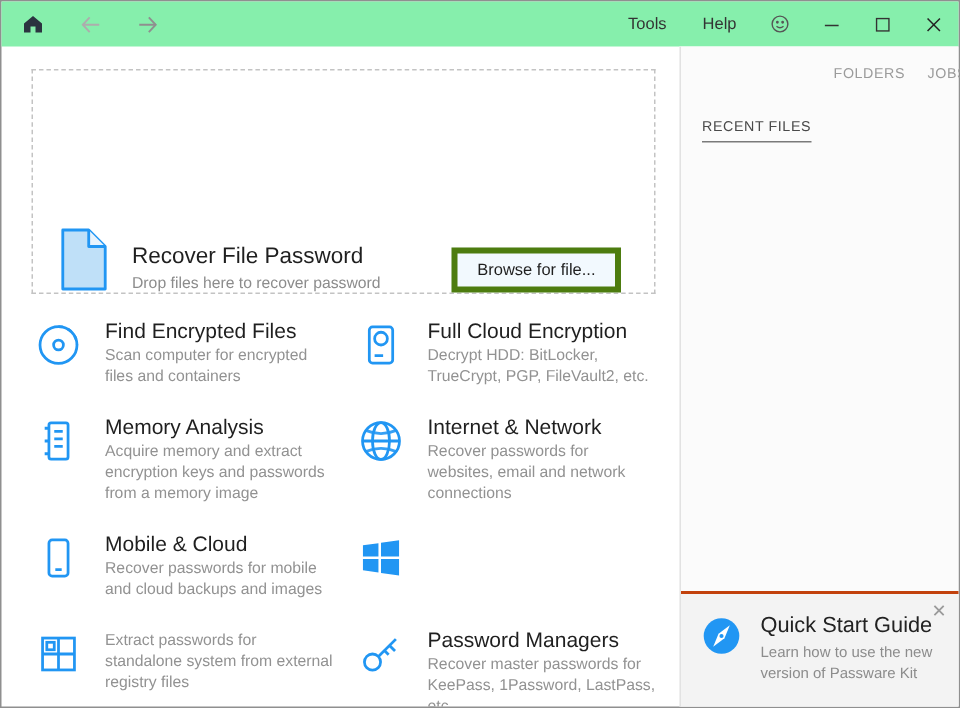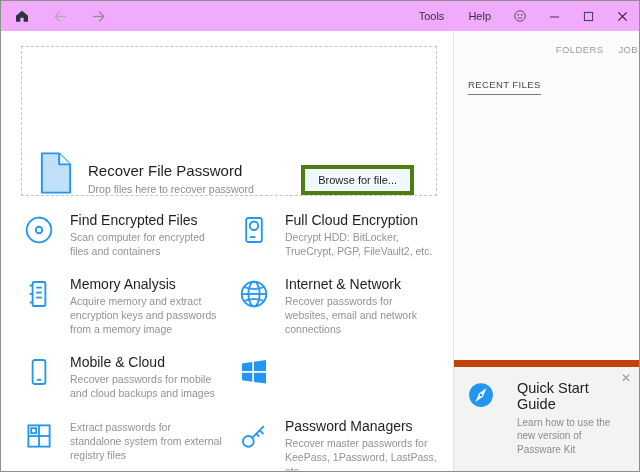--- a/index.html
+++ b/index.html
@@ -1,21 +1,21 @@
 <!DOCTYPE html>
 <html><head>
 <meta charset="utf-8">
 <style>
   * { box-sizing: border-box; margin: 0; padding: 0; }
   html,body { width: 640px; height: 472px; overflow: hidden; }
   body { font-family: "Liberation Sans", sans-serif; background: #fff; }
   .window { width: 640px; height: 472px; border: 1px solid #8f8f8f; background: #fff; display: flex; flex-direction: column; }
 
   
-  .titlebar { height: 30px; flex: 0 0 30px; display: flex; align-items: center; padding-left: 12px; background: #f0abfc; }
+  .titlebar { height: 30px; flex: 0 0 30px; display: flex; align-items: center; padding-left: 12px; background: #86efac; }
   .nav-group { display: flex; align-items: center; gap: 20px; }
   .nav-btn { display: flex; align-items: center; justify-content: center; width: 18px; height: 18px; cursor: default; }
   .titlebar-right { margin-left: auto; display: flex; align-items: center; height: 100%; }
   .menu-label { font-size: 11px; color: #333; padding: 0 12px; height: 100%; display: flex; align-items: center; }
   .smiley-btn { padding: 0 10px; height: 100%; display: flex; align-items: center; }
   .winctl { width: 34px; height: 100%; display: flex; align-items: center; justify-content: center; }
 
   
   .main { flex: 1; display: flex; min-height: 0; }
   .left { width: 452px; flex: 0 0 452px; padding: 15px 16px 0 20px; overflow: hidden; }
@@ -31,21 +31,21 @@
   .tile-icon { flex: 0 0 36px; width: 36px; height: 36px; display: flex; align-items: flex-start; justify-content: center; margin-top: 1px; }
   .tile-title { font-size: 14px; color: #1f1f1f; }
   .tile-desc { font-size: 10.5px; color: #929292; line-height: 1.3; margin-top: 3px; max-width: 152px; }
 
   
   .sidebar { flex: 1; border-left: 1px solid #e2e2e2; background: #fbfbfb; display: flex; flex-direction: column; min-width: 0; }
   .tabs { display: flex; gap: 15px; padding: 13px 14px 0 14px; }
   .tab { font-size: 9.5px; letter-spacing: 0.4px; color: #9b9b9b; padding-bottom: 4px; cursor: pointer; white-space: nowrap; }
   .tab.active { color: #4a4a4a; border-bottom: 1px solid #7a7a7a; margin-top: 35px; }
   .sidebar-body { flex: 1; }
-  .quickstart { background: #f3f3f3; border-top: 7px solid #c2410c; padding: 13px 12px 15px 12px; display: flex; gap: 21px; position: relative; align-items: flex-start; }
+  .quickstart { background: #f3f3f3; border-top: 2px solid #c2410c; padding: 13px 12px 15px 12px; display: flex; gap: 11px; position: relative; align-items: flex-start; }
   .qs-title { font-size: 14.5px; color: #222; }
   .qs-desc { font-size: 10px; color: #8c8c8c; line-height: 1.35; margin-top: 4px; max-width: 118px; }
   .qs-close { position: absolute; top: 5px; right: 8px; font-size: 12px; color: #9a9a9a; cursor: pointer; line-height: 1; }
 
   svg { display: block; }
 </style>
 </head>
 <body>
 
 <div class="window">

